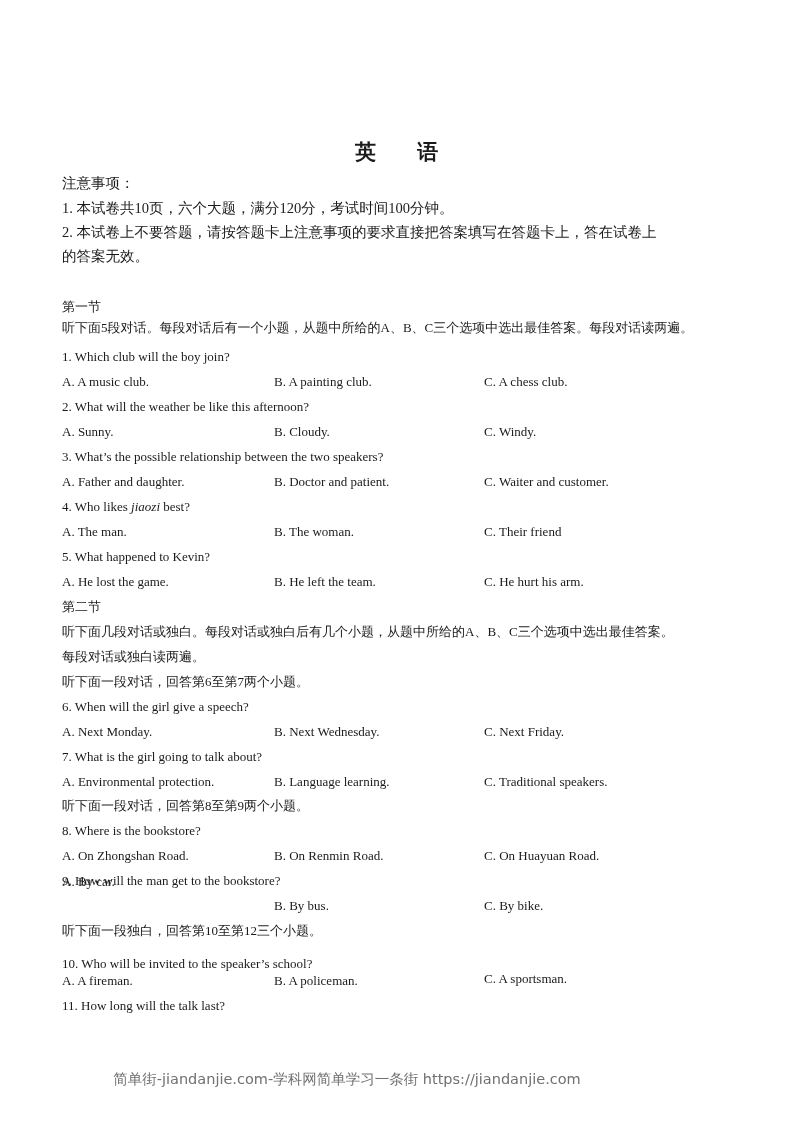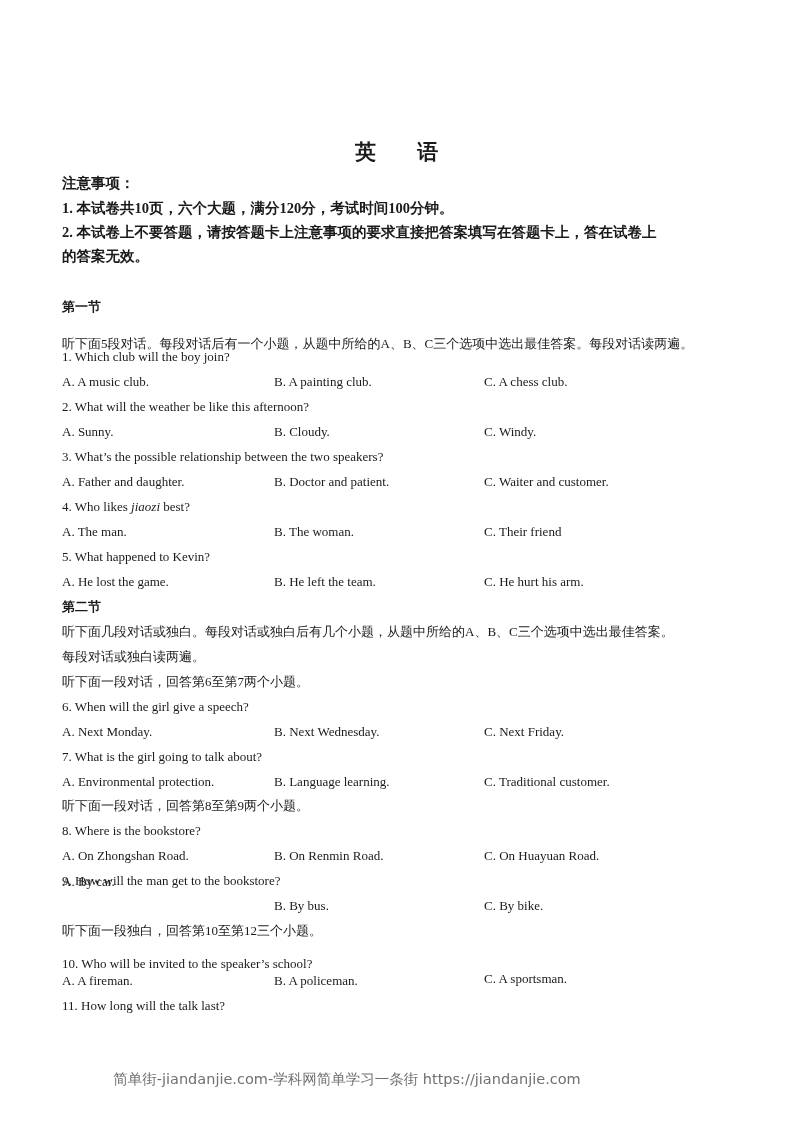--- a/index.html
+++ b/index.html
@@ -4,42 +4,42 @@
 <style>
   html, body { margin: 0; padding: 0; background: #ffffff; }
   body { width: 793px; height: 1122px; position: relative; overflow: hidden;
          font-family: "Liberation Serif", "DejaVu Serif", serif; color: #1a1a1a; }
   .page { position: absolute; left: 0; top: 0; width: 793px; height: 1122px; }
   .title { position: absolute; left: 0; width: 793px; text-align: center; top: 96px;
            font-size: 20px; font-weight: bold; letter-spacing: 0.5px; }
   .subtitle { position: absolute; left: 0; width: 793px; text-align: center; top: 138px;
               font-size: 21px; font-weight: bold; letter-spacing: 18px; text-indent: 18px; }
   .line { position: absolute; left: 62px; white-space: nowrap; font-size: 13px; line-height: 16px; }
-  .bold { font-weight: bold; font-size: 14.5px; }
+  .bold { font-weight: normal; font-size: 14.5px; }
   .cn { font-size: 13px; }
   .opt { position: absolute; white-space: nowrap; font-size: 13px; line-height: 16px; }
   .optA { left: 62px; } .optB { left: 274px; font-family: Liberation Serif, serif; } .optC { left: 484px; }
   .footer { position: absolute; left: 0; width: 694px; text-align: center; top: 1070px;
             font-family: "DejaVu Sans", sans-serif; font-size: 14.5px; color: #707070; }
   i { font-style: italic; }
 </style>
 </head>
 <body>
 
 <div class="page">
 
   <div class="subtitle">英 语</div>
 
   <div class="line bold" style="top:175px">注意事项：</div>
   <div class="line bold" style="top:200px">1. 本试卷共10页，六个大题，满分120分，考试时间100分钟。</div>
   <div class="line bold" style="top:224px">2. 本试卷上不要答题，请按答题卡上注意事项的要求直接把答案填写在答题卡上，答在试卷上</div>
   <div class="line bold" style="top:248px">的答案无效。</div>
 
   <div class="line bold" style="top:299px;font-size:13px">第一节</div>
-  <div class="line cn" style="top:336px">听下面5段对话。每段对话后有一个小题，从题中所给的A、B、C三个选项中选出最佳答案。每段对话读两遍。</div>
+  <div class="line cn" style="top:320px">听下面5段对话。每段对话后有一个小题，从题中所给的A、B、C三个选项中选出最佳答案。每段对话读两遍。</div>
 
   <div class="line" style="top:349px">1. Which club will the boy join?</div>
   <div class="opt optA" style="top:374px">A. A music club.</div>
   <div class="opt optB" style="top:374px">B. A painting club.</div>
   <div class="opt optC" style="top:374px">C. A chess club.</div>
 
   <div class="line" style="top:399px">2. What will the weather be like this afternoon?</div>
   <div class="opt optA" style="top:424px">A. Sunny.</div>
   <div class="opt optB" style="top:424px">B. Cloudy.</div>
   <div class="opt optC" style="top:424px">C. Windy.</div>
@@ -65,21 +65,21 @@
   <div class="line cn" style="top:674px">听下面一段对话，回答第6至第7两个小题。</div>
 
   <div class="line" style="top:699px">6. When will the girl give a speech?</div>
   <div class="opt optA" style="top:724px">A. Next Monday.</div>
   <div class="opt optB" style="top:724px">B. Next Wednesday.</div>
   <div class="opt optC" style="top:724px">C. Next Friday.</div>
 
   <div class="line" style="top:749px">7. What is the girl going to talk about?</div>
   <div class="opt optA" style="top:774px">A. Environmental protection.</div>
   <div class="opt optB" style="top:774px">B. Language learning.</div>
-  <div class="opt optC" style="top:774px">C. Traditional customer.</div>
+  <div class="opt optC" style="top:774px">C. Traditional speakers.</div>
 
   <div class="line cn" style="top:798px">听下面一段对话，回答第8至第9两个小题。</div>
 
   <div class="line" style="top:823px">8. Where is the bookstore?</div>
   <div class="opt optA" style="top:848px">A. On Zhongshan Road.</div>
   <div class="opt optB" style="top:848px">B. On Renmin Road.</div>
   <div class="opt optC" style="top:848px">C. On Huayuan Road.</div>
 
   <div class="line" style="top:873px">9. How will the man get to the bookstore?</div>
   <div class="opt optA" style="top:874px">A. By car.</div>

